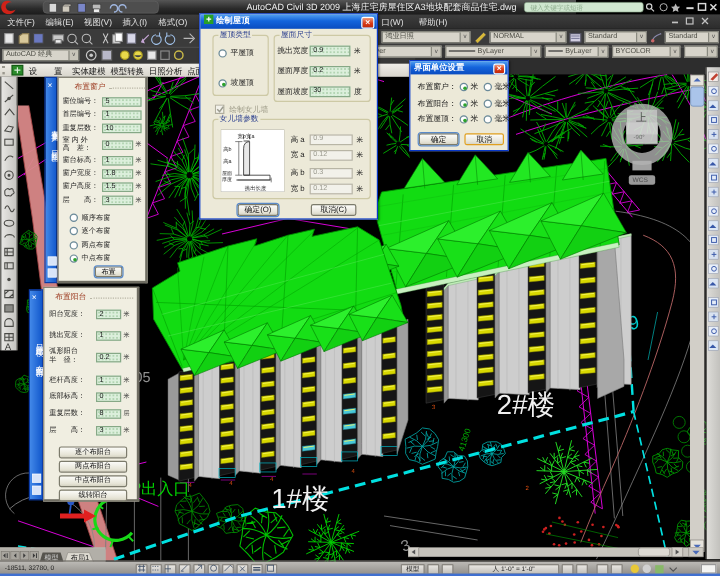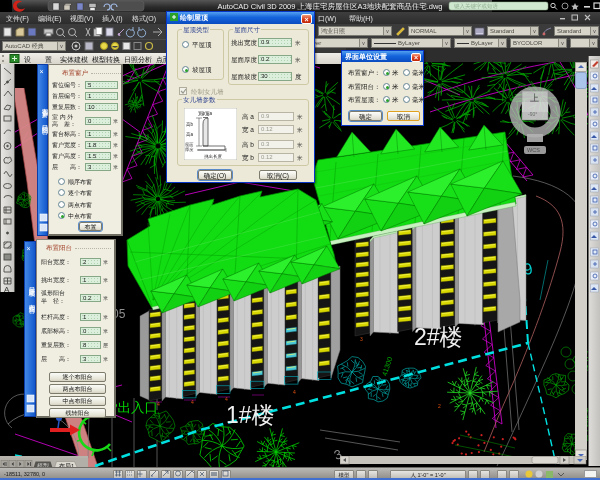--- a/index.html
+++ b/index.html
@@ -1,19 +1,19 @@
 <!DOCTYPE html>
 <html><head><meta charset="utf-8">
 <style>
 *{margin:0;padding:0;box-sizing:border-box}
 html,body{width:600px;height:480px;overflow:hidden;background:#000;font-family:"Liberation Sans",sans-serif}
 .abs{position:absolute}
 #root{position:relative;width:600px;height:480px}
 
-#titlebar{left:12px;top:0;width:480px;height:12px;background:linear-gradient(#565656,#2a2a2a 60%,#1c1c1c)}
+#titlebar{left:0;top:0;width:480px;height:12px;background:linear-gradient(#565656,#2a2a2a 60%,#1c1c1c)}
 #menubar{left:0;top:12px;width:600px;height:12px;background:linear-gradient(#3e3e3e,#2c2c2c);color:#e6e6e6;font-size:7px}
 #toolrow1{left:0;top:24px;width:600px;height:16px;background:#3b3b3b;border-bottom:1px solid #4a4a4a}
 #toolrow2{left:0;top:40px;width:600px;height:13px;background:#383838}
 #lightstrip{left:0;top:53px;width:346px;height:11px;background:linear-gradient(#f0eee8,#d8d5cc)}
 #darkband{left:346px;top:48px;width:254px;height:14px;background:#2d2d2d}
 .menu-item{position:absolute;top:2px;color:#e2e2e2}
 .combo{position:absolute;background:#d7d4ca;border:1px solid #7a7a72;font-size:6px;color:#4c4c44;height:10px;line-height:8px;padding-left:2px}
 .combo .arr{position:absolute;right:0;top:0;bottom:0;width:8px;background:#c8c5ba;border-left:1px solid #8a8a80;color:#444;font-size:5px;text-align:center;line-height:9px}
 
 #tabsrow{left:0;top:456px;width:88px;height:12px;background:#b6b3ac}

